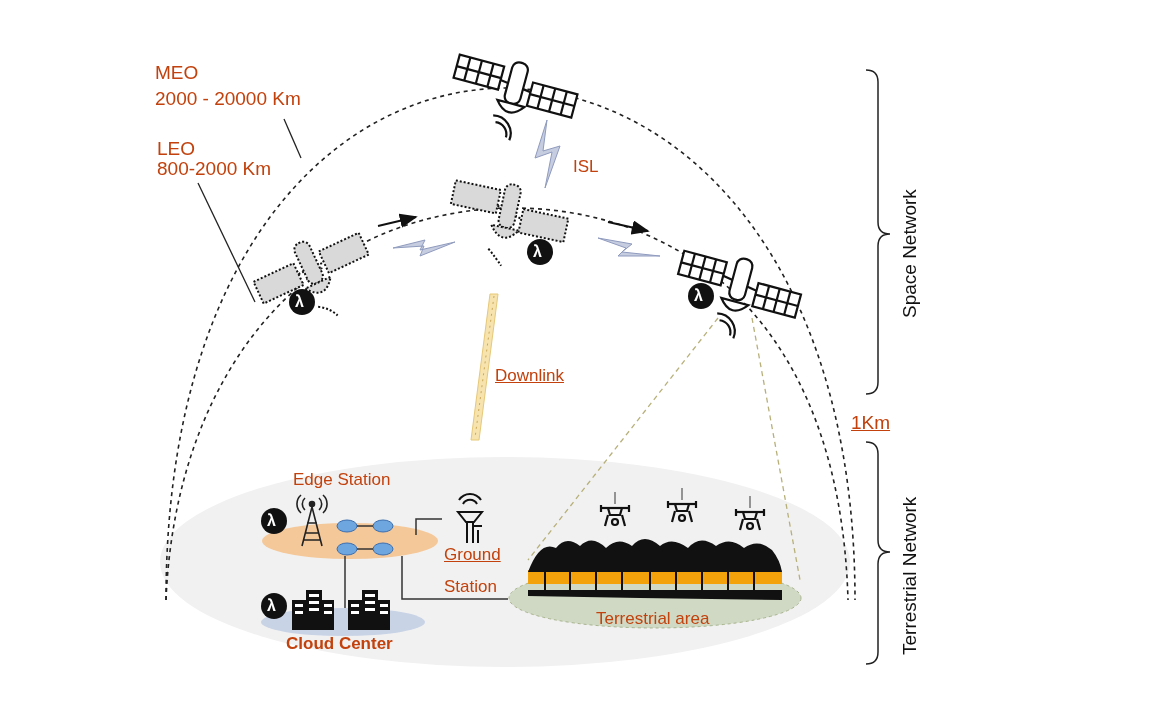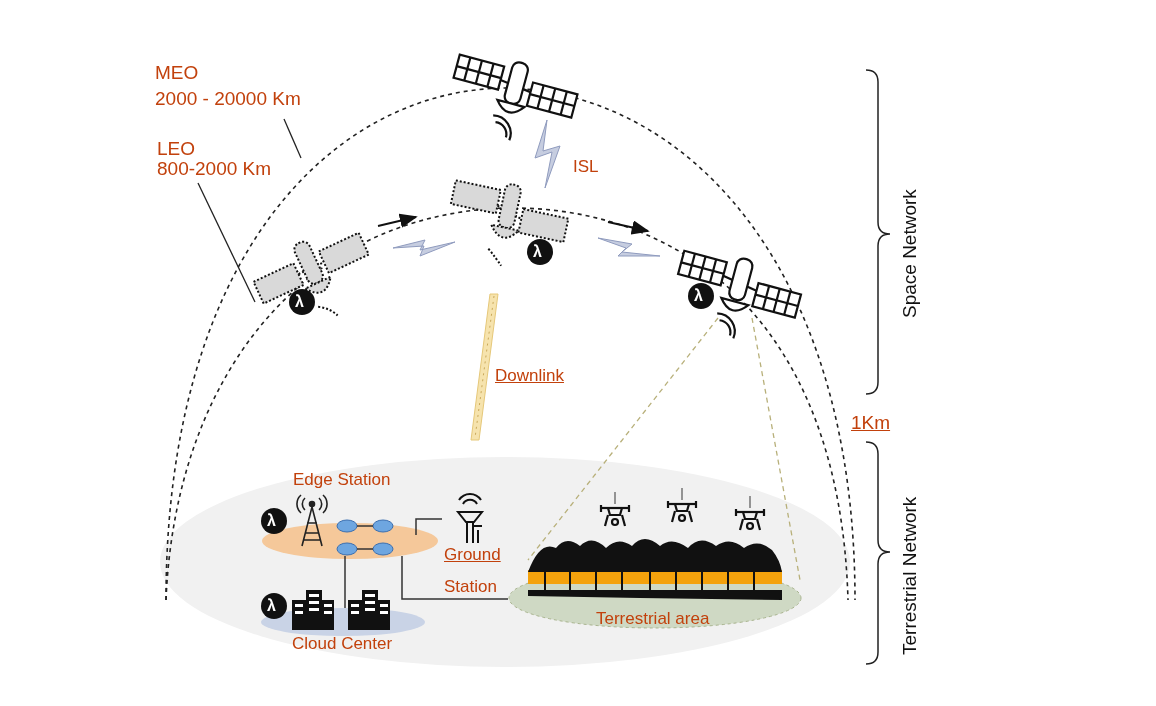--- a/index.html
+++ b/index.html
@@ -248,14 +248,14 @@
 <div class="lbl" style="left:573px;top:156px;">ISL</div>
 <div class="lbl" style="left:495px;top:365px;text-decoration:underline;">Downlink</div>
 <div class="lbl lbl-lg" style="left:851px;top:410px;text-decoration:underline;">1Km</div>
 
 <div class="vlabel" style="left:899px;top:318px;">Space Network</div>
 <div class="vlabel" style="left:899px;top:655px;">Terrestrial Network</div>
 
 <div class="lbl" style="left:293px;top:469px;">Edge Station</div>
 <div class="lbl" style="left:444px;top:544px;text-decoration:underline;">Ground</div>
 <div class="lbl" style="left:444px;top:536px;margin-top:40px;">Station</div>
-<div class="lbl" style="left:292px;top:633px;">Cloud Center</div>
+<div class="lbl" style="left:286px;top:633px;font-weight:bold;">Cloud Center</div>
 <div class="lbl" style="left:596px;top:608px;">Terrestrial area</div>
 
 </body></html>

